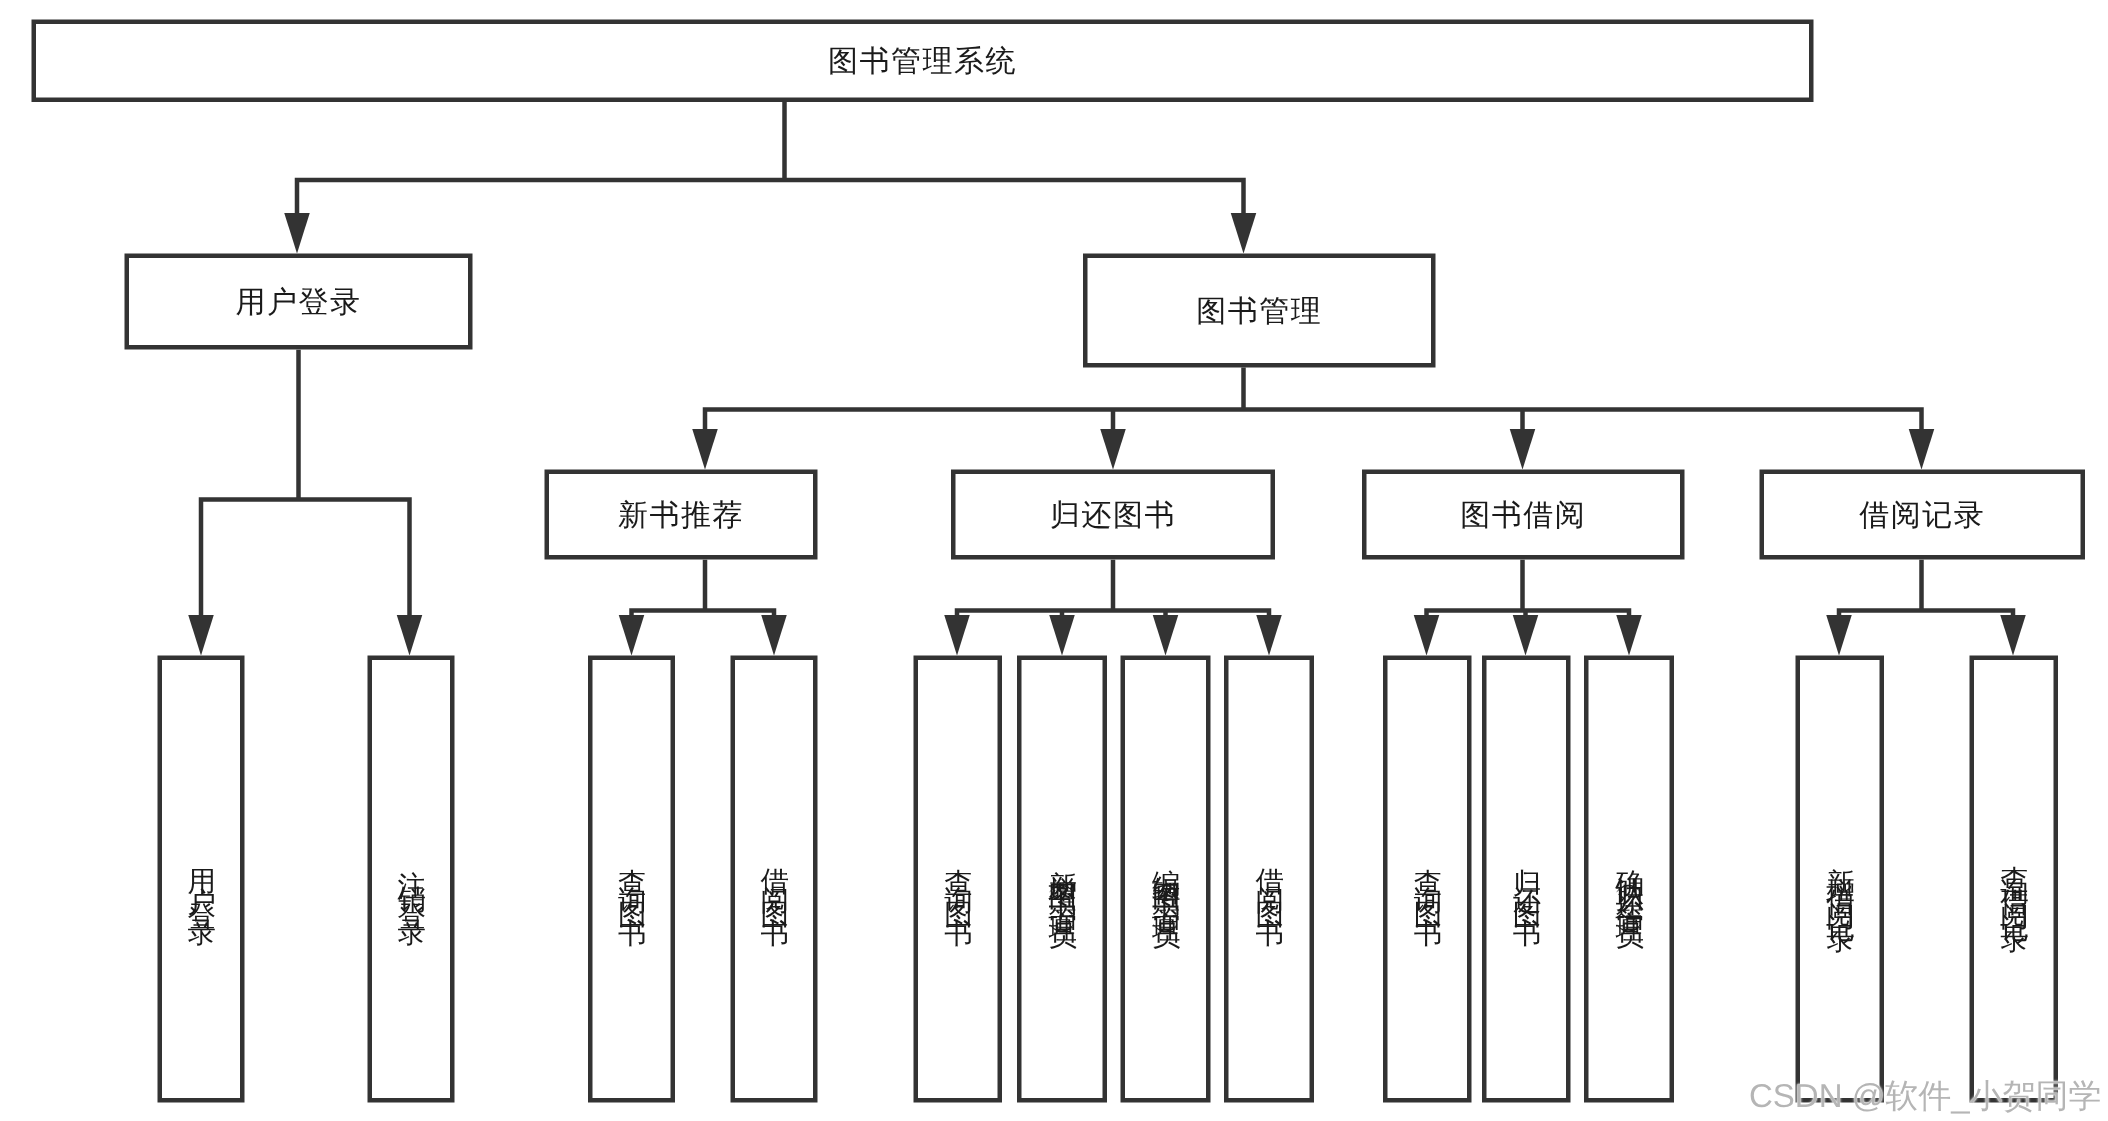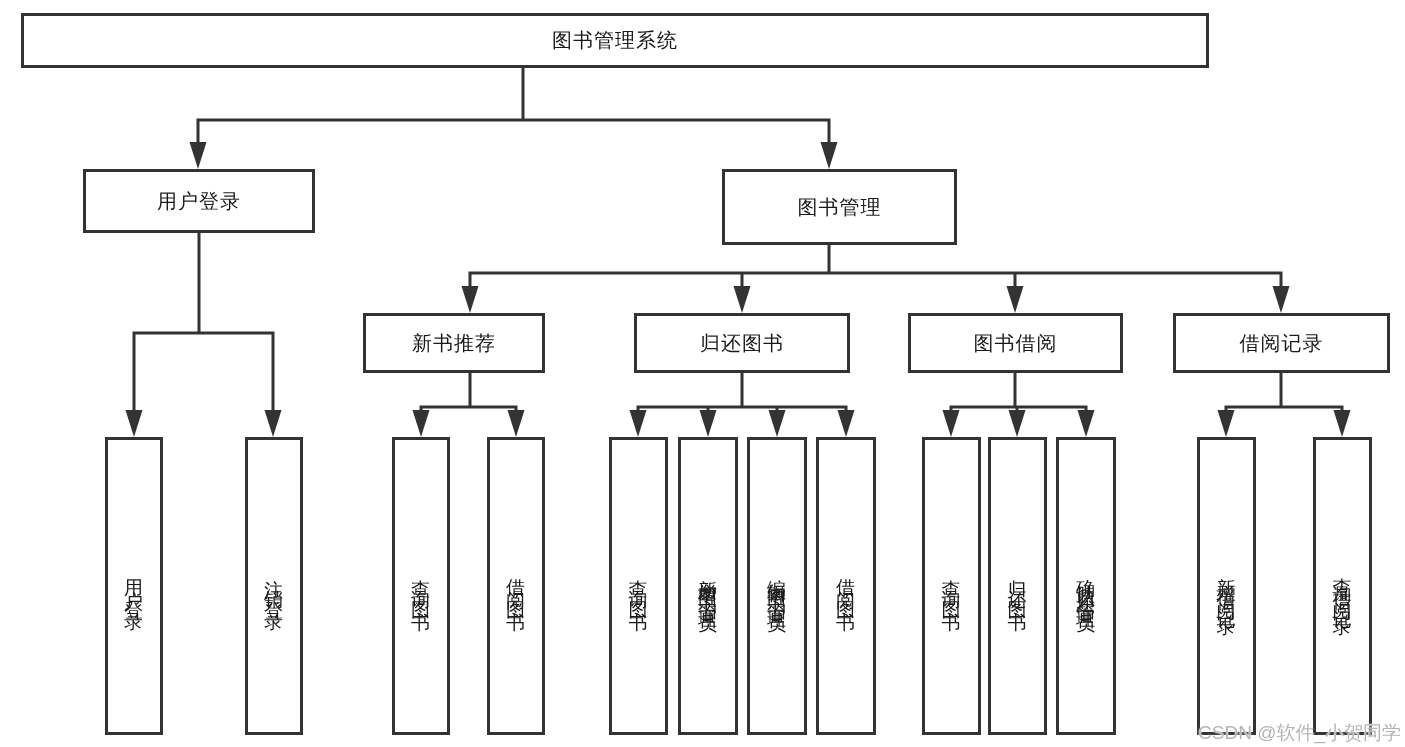--- a/index.html
+++ b/index.html
@@ -53,21 +53,21 @@
     text-orientation: mixed;
     font-size: 19px;
     line-height: 1;
     letter-spacing: 11px;
     white-space: nowrap;
   }
   .watermark {
     position: absolute;
     right: 4px;
     bottom: 1px;
-    font-size: 19px;
+    font-size: 22px;
     color: var(--watermark);
     z-index: 5;
     white-space: nowrap;
     text-shadow: 0 0 2px #ffffff, 0 0 1px #ffffff;
   }
 </style>
 </head>
 <body>
 
 <div class="stage">

